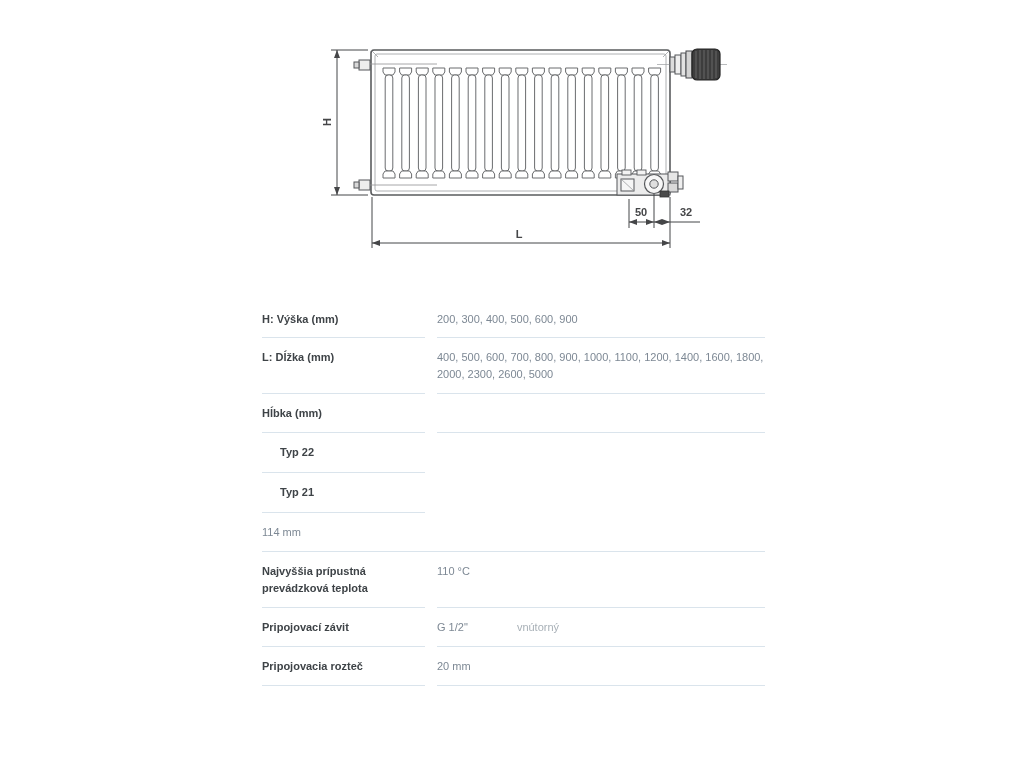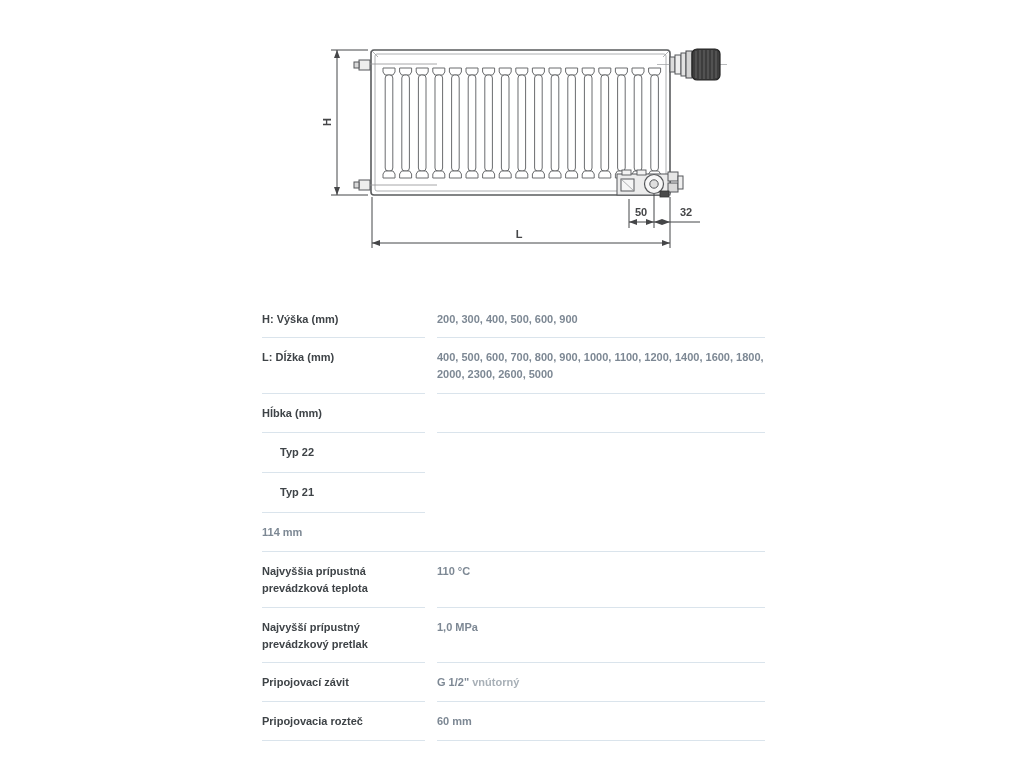--- a/index.html
+++ b/index.html
@@ -10,25 +10,25 @@
   .diagram{position:absolute;left:0;top:0;width:1024px;height:270px;}
   .dimtext{font-family:"Liberation Sans",sans-serif;font-size:11px;font-weight:bold;fill:#454648;}
 
   
   .spec-table{position:absolute;left:262px;top:300px;width:503px;
               font-size:11px;color:#3f4447;}
   .trow{display:flex;box-sizing:border-box;}
   .tlabel,.tvalue{box-sizing:border-box;padding-top:11px;padding-bottom:6px;
                   border-bottom:1px solid #dae4ec;line-height:17px;}
   .tlabel{width:163px;margin-right:12px;font-weight:bold;color:#3e4347;}
-  .tvalue{flex:1;color:#7d8894;font-weight:bold;}
+  .tvalue{flex:1;color:#7d8894;font-weight:normal;}
   .indent .tlabel{padding-left:18px;}
   .h38{min-height:38px}.h39{min-height:39px}.h40{min-height:40px}
   .h55{min-height:55px}.h56{min-height:56px}
-  .val-secondary{color:#a8b0b7;}
+  .val-secondary{color:#a8b0b7;margin-left:46px;}
 </style>
 </head>
 <body>
 
 <svg class="diagram" viewBox="0 0 1024 270" xmlns="http://www.w3.org/2000/svg">
   <defs>
     <g id="slat">
       <path d="M0,0 h12 v4 l-2,3 h-8 l-2,-3 z" fill="#ffffff" stroke="#6a6c6e" stroke-width="1"></path>
       <rect x="2.2" y="7" width="7.6" height="96" rx="3" fill="#ffffff" stroke="#6a6c6e" stroke-width="1"></rect>
       <path d="M0,110 h12 v-4 l-2,-3 h-8 l-2,3 z" fill="#ffffff" stroke="#6a6c6e" stroke-width="1"></path>
@@ -163,31 +163,27 @@
 
   <div class="trow h39 indent">
     <div class="tvalue">114 mm</div>
   </div>
 
   <div class="trow h56">
     <div class="tlabel">Najvyššia prípustná prevádzková teplota</div>
     <div class="tvalue">110 °C</div>
   </div>
 
-  <div class="trow h55">
-    <div class="tlabel">Najvyšší prípustný prevádzkový pretlak</div>
-    <div class="tvalue">1,0 MPa</div>
-  </div>
 
   <div class="trow h39">
     <div class="tlabel">Pripojovací závit</div>
     <div class="tvalue">
       <span>G 1/2"</span>
       <span class="val-secondary">vnútorný</span>
     </div>
   </div>
 
   <div class="trow h39">
     <div class="tlabel">Pripojovacia rozteč</div>
-    <div class="tvalue">60 mm</div>
+    <div class="tvalue">20 mm</div>
   </div>
 
 </div>
 
 </body></html>

